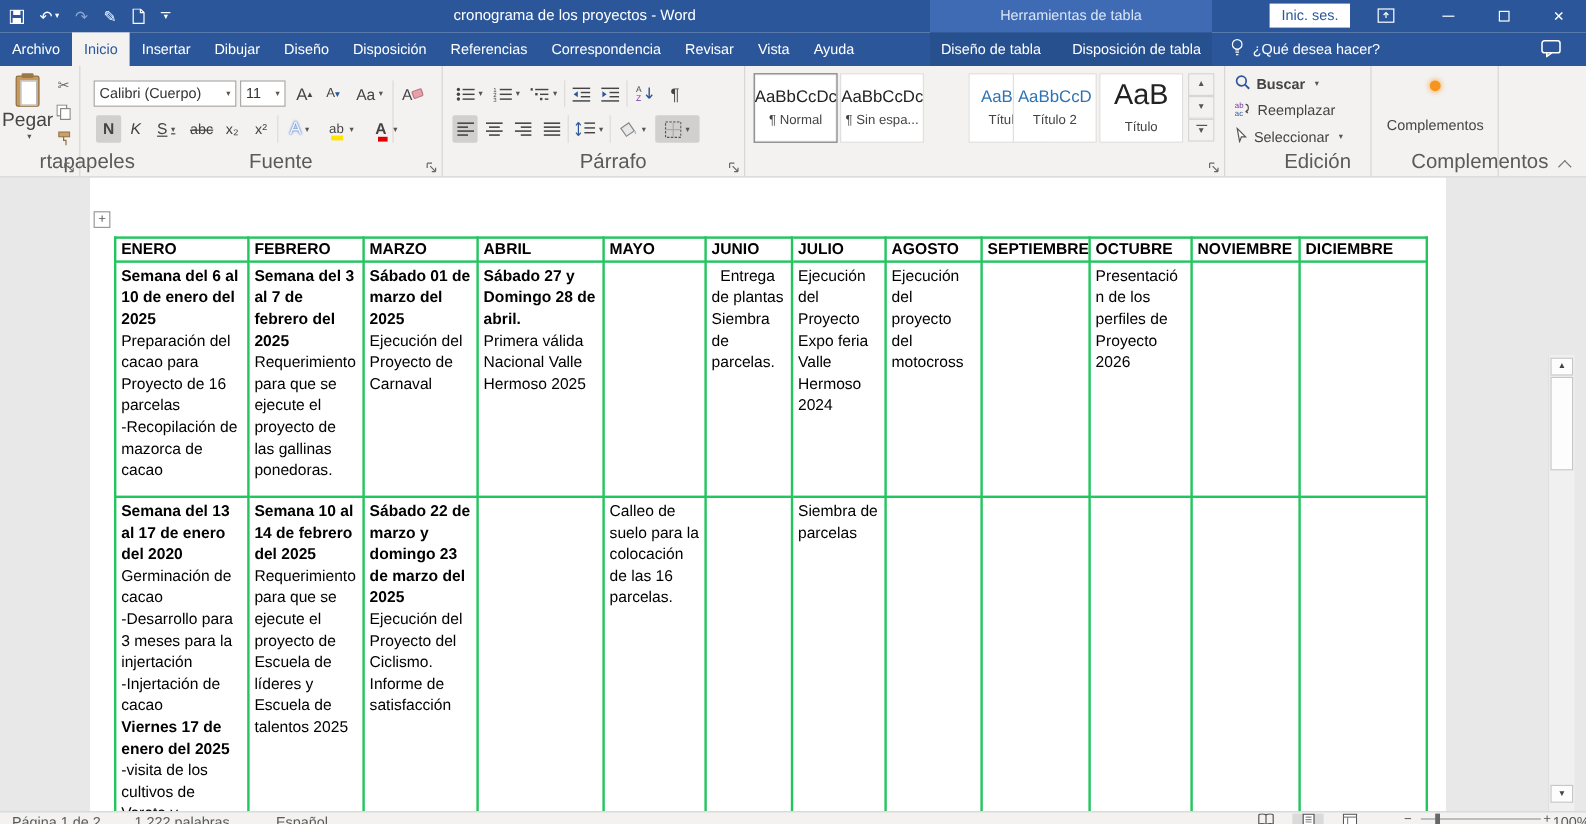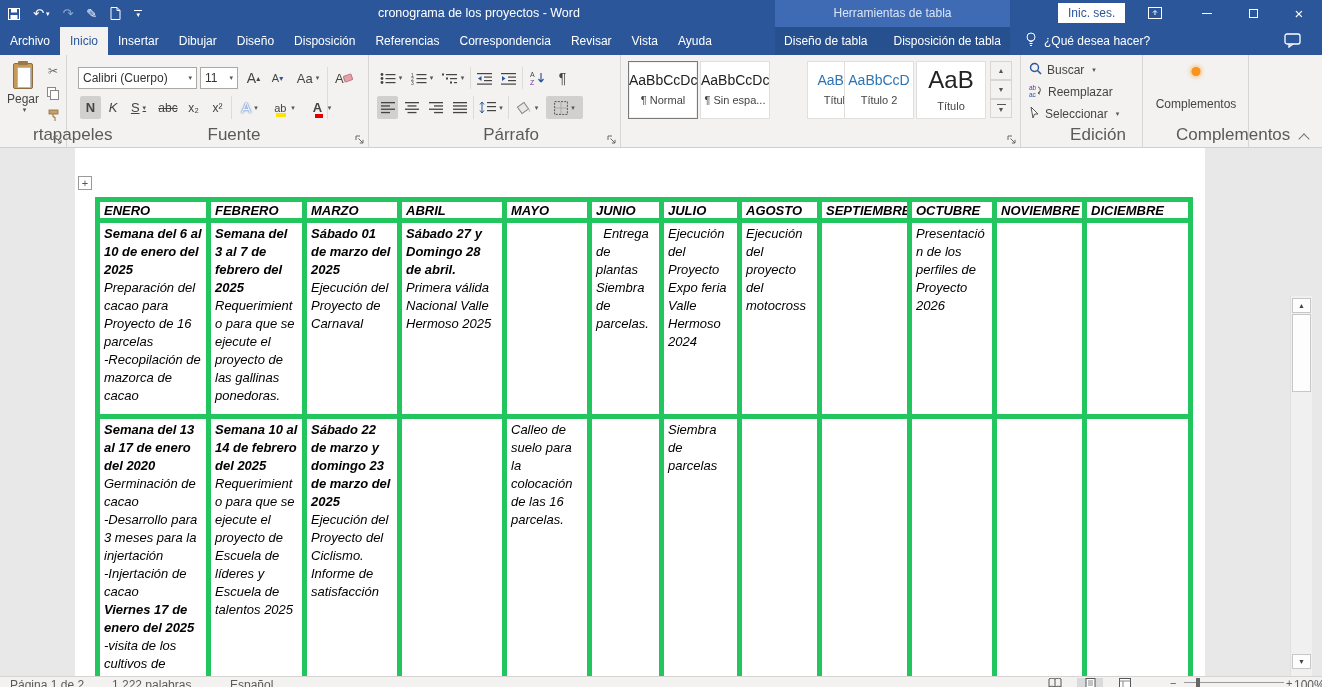--- a/index.html
+++ b/index.html
@@ -39,21 +39,21 @@
   .rbtn.sel { background:#d2d0ce; border-radius:2px; }
   .combo { position:absolute; top:12px; height:22px; background:#fff; border:1px solid #aaa8a6; display:flex; align-items:center; padding:0 4px; font-size:12px; color:#333; justify-content:space-between; }
   .caret { font-size:7px; color:#555; margin-left:3px; }
   .vdiv { position:absolute; top:12px; width:1px; height:52px; background:#dddbd9; }
 
   
   .paste-btn { position:absolute; left:2px; top:4px; width:42px; height:70px; display:flex; flex-direction:column; align-items:center; padding-top:4px; }
   .clipboard { width:20px; height:26px; background:#c89a5a; border:1px solid #8f6d3f; border-radius:2px; position:relative; }
   .clipboard::before { content:""; position:absolute; left:4px; top:-3px; width:10px; height:4px; background:#9b7847; border-radius:1px; }
   .clipboard::after { content:""; position:absolute; left:3px; top:3px; width:12px; height:19px; background:#fff; border:1px solid #b9b7b5; }
-  .paste-label { font-size:12px; margin-top:3px; }
+  .paste-label { font-size:16px; margin-top:3px; }
 
   .underline-accent { position:absolute; left:2px; right:2px; bottom:1px; height:4px; }
 
   
   .style-card { position:absolute; top:6px; width:70px; height:58px; background:#fff; border:1px solid #e1dfdd; overflow:hidden; text-align:center; }
   .style-card.selected { border:1px solid #7a7a7a; box-shadow:inset 0 0 0 1px #f0f0f0; }
   .style-prev { font-size:14px; color:#222; margin-top:10px; white-space:nowrap; }
   .style-prev.accent { color:#2e74b5; }
   .style-prev.large { font-size:24px; margin-top:4px; }
   .style-name { font-size:11px; color:#444; margin-top:6px; white-space:nowrap; }
@@ -66,21 +66,21 @@
   .addin-label { position:absolute; left:0; right:0; top:38px; text-align:center; font-size:12px; color:#444; }
 
   .collapse-chevron { position:absolute; left:1300px; top:80px; width:8px; height:8px; border-left:1.5px solid #777; border-top:1.5px solid #777; transform:rotate(45deg); }
 
   
   .docarea { position:absolute; left:0; top:148px; width:1322px; height:528px; background:#e8e8e8; overflow:hidden; }
   .page { position:absolute; left:75px; top:0; width:1130px; height:528px; background:#fff; overflow:hidden; }
   .move-handle { position:absolute; left:3px; top:28px; width:14px; height:14px; border:1px solid #9a9a9a; background:#fff; color:#555; font-size:11px; line-height:12px; text-align:center; }
 
   table.sched { position:absolute; left:20px; top:49px; border-collapse:collapse; table-layout:fixed; width:1093px; background:#fff; }
-  table.sched th, table.sched td { border:5px solid #22c55e; vertical-align:top; text-align:left; font-weight:normal; overflow:hidden;font-style:italic; }
+  table.sched th, table.sched td { border:2px solid #22c55e; vertical-align:top; text-align:left; font-weight:normal; overflow:hidden; }
   table.sched th { font-weight:bold; font-size:13px; height:20px; padding:1px 0 0 4px; white-space:nowrap; }
   table.sched td { font-size:13px; line-height:18px; padding:2px 4px 0 4px; overflow-wrap:break-word; }
   tr.row1 { height:196px; }
   tr.row2 { height:320px; }
   .seg { margin:0; }
   .seg.b { font-weight:bold; }
   td.pad-right { padding-right:10px; }
 
   
   .vscroll-track { position:absolute; left:1290px; top:148px; width:22px; height:528px; background:#f0f0f0; border-left:1px solid #e0e0e0; }
@@ -435,21 +435,21 @@
       <div class="gal-btn" style="top:44px;"><span style="width:9px;height:1px;background:#555;display:block;margin-bottom:1px;"></span>▼</div>
       <span class="launcher">
         <svg width="10" height="10" viewBox="0 0 10 10">
             <path d="M1 1h4M1 1v4" stroke="#666" fill="none"></path>
             <path d="M3.5 3.5L8 8M8 8V4.8M8 8H4.8" stroke="#666" fill="none"></path>
           </svg>
       </span>
     </div>
 
     <div class="grp" style="left:1021px;width:122px;">
-      <div class="edit-item" style="top:6px;">
+      <div class="edit-item" style="top:6px;font-weight:bold;">
         <span><svg width="13" height="13" viewBox="0 0 13 13">
               <circle cx="5.5" cy="5.5" r="4" fill="none" stroke="#2b579a" stroke-width="1.4"></circle>
               <path d="M8.5 8.5L12 12" stroke="#2b579a" stroke-width="1.6"></path>
             </svg></span>
         <span>Buscar</span>
           <span class="caret">▾</span>
       </div>
       <div class="edit-item" style="top:28px;">
         <span><svg width="14" height="13" viewBox="0 0 14 13">
               <text x="0" y="6" font-size="6.5" fill="#7030a0">ab</text>

